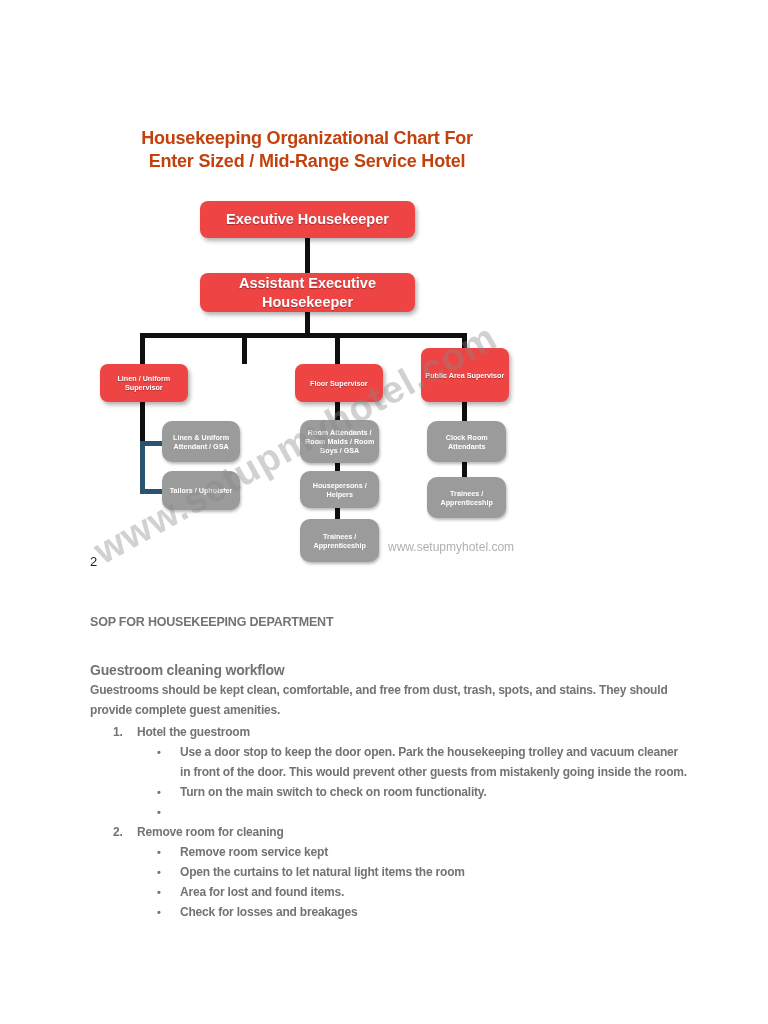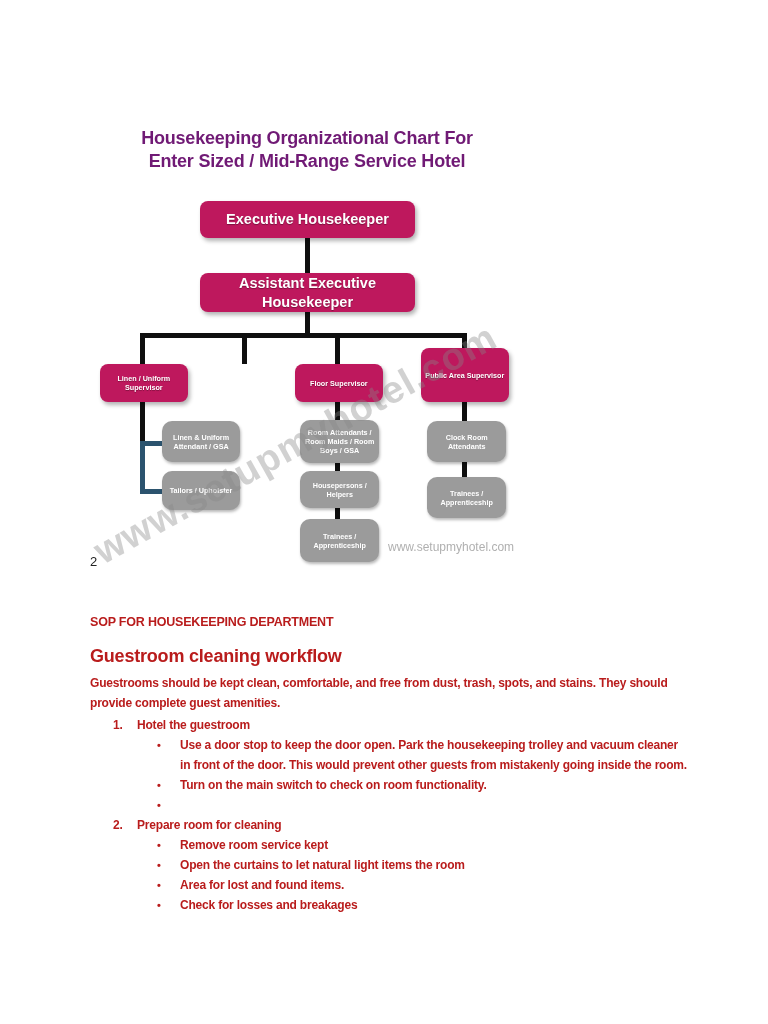--- a/index.html
+++ b/index.html
@@ -2,51 +2,51 @@
 <html><head>
 <meta charset="utf-8">
 <style>
   * { margin:0; padding:0; box-sizing:border-box; }
   html,body { background:#ffffff; }
   body { font-family:"Liberation Sans", sans-serif; }
   .page { position:relative; width:768px; height:1024px; background:#ffffff; overflow:hidden; }
 
   
   .chart-title { position:absolute; left:60px; top:127px; width:494px; text-align:center;
-                 font-weight:700; font-size:18px; line-height:23px; color:#701a75; letter-spacing:-0.2px; }
+                 font-weight:700; font-size:18px; line-height:23px; color:#c2410c; letter-spacing:-0.2px; }
 
   
   .conn { position:absolute; background:#0f0f0f; z-index:1; }
   .conn-blue { position:absolute; background:#2b536e; z-index:1; }
 
   
   .node { position:absolute; display:flex; align-items:center; justify-content:center;
           text-align:center; color:#ffffff; z-index:10; }
-  .node-red { background:#be185d; border-radius:8px; box-shadow:2px 3px 4px rgba(0,0,0,0.30); }
+  .node-red { background:#ef4444; border-radius:8px; box-shadow:2px 3px 4px rgba(0,0,0,0.30); }
   .node-gray { background:#9b9b9b; border-radius:10px; box-shadow:1px 2px 3px rgba(0,0,0,0.28); }
   .node-big { font-size:14.5px; font-weight:700; text-shadow:0 1px 1px rgba(0,0,0,0.35); line-height:1.25; padding:0 8px; }
   .mini { display:inline-block; width:136%; flex-shrink:0; font-size:10px; line-height:1.3;
           transform:scale(0.72); transform-origin:center center; text-align:center; }
   .node-sup .mini { font-weight:700; text-shadow:0 1px 1px rgba(0,0,0,0.3); }
   .node-gray .mini { font-weight:600; }
   .nowrap { white-space:nowrap; }
 
   
   .wm-diag { position:absolute; left:69px; top:423px; width:440px; height:48px; line-height:48px;
              font-size:38px; font-weight:700; letter-spacing:1px; color:rgba(135,135,135,0.38);
              transform:rotate(-29deg); z-index:50; pointer-events:none; white-space:nowrap; }
   .wm-small { position:absolute; left:388px; top:540px; font-size:12px; color:#b0b0b0; z-index:50; }
 
   
   .page-num { position:absolute; left:90px; top:554px; font-size:13px; color:#222; }
-  .sop { position:absolute; left:90px; top:612px; width:600px; color:#b91c1c; font-size:12px;
+  .sop { position:absolute; left:90px; top:612px; width:600px; color:#737373; font-size:12px;
          font-weight:700; line-height:20px; letter-spacing:-0.2px; }
   .sop .h1 { font-size:12.5px; }
-  .sop .h2 { margin-top:14px; font-size:18px; }
-  .sop .para { margin-top:7px; }
+  .sop .h2 { margin-top:28px; font-size:14px; }
+  .sop .para { }
   .num-item { display:flex; padding-left:23px; }
   .num-item .num { width:24px; flex-shrink:0; }
   .bullet-row { display:flex; padding-left:67px; }
   .bullet-row .dot { width:23px; flex-shrink:0; font-size:11px; }
   .bullet-row .btxt { width:512px; }
   .list { margin-top:2px; }
 </style>
 </head>
 <body>
 
@@ -131,21 +131,21 @@
       <div class="bullet-row">
         <span class="dot">•</span>
         <span class="btxt">Turn on the main switch to check on room functionality.</span>
       </div>
       <div class="bullet-row">
         <span class="dot">•</span>
       </div>
 
       <div class="num-item">
         <span class="num">2.</span>
-        <span>Prepare room for cleaning</span>
+        <span>Remove room for cleaning</span>
       </div>
       <div class="bullet-row">
         <span class="dot">•</span>
         <span class="btxt">Remove room service kept</span>
       </div>
       <div class="bullet-row">
         <span class="dot">•</span>
         <span class="btxt">Open the curtains to let natural light items the room</span>
       </div>
       <div class="bullet-row">

